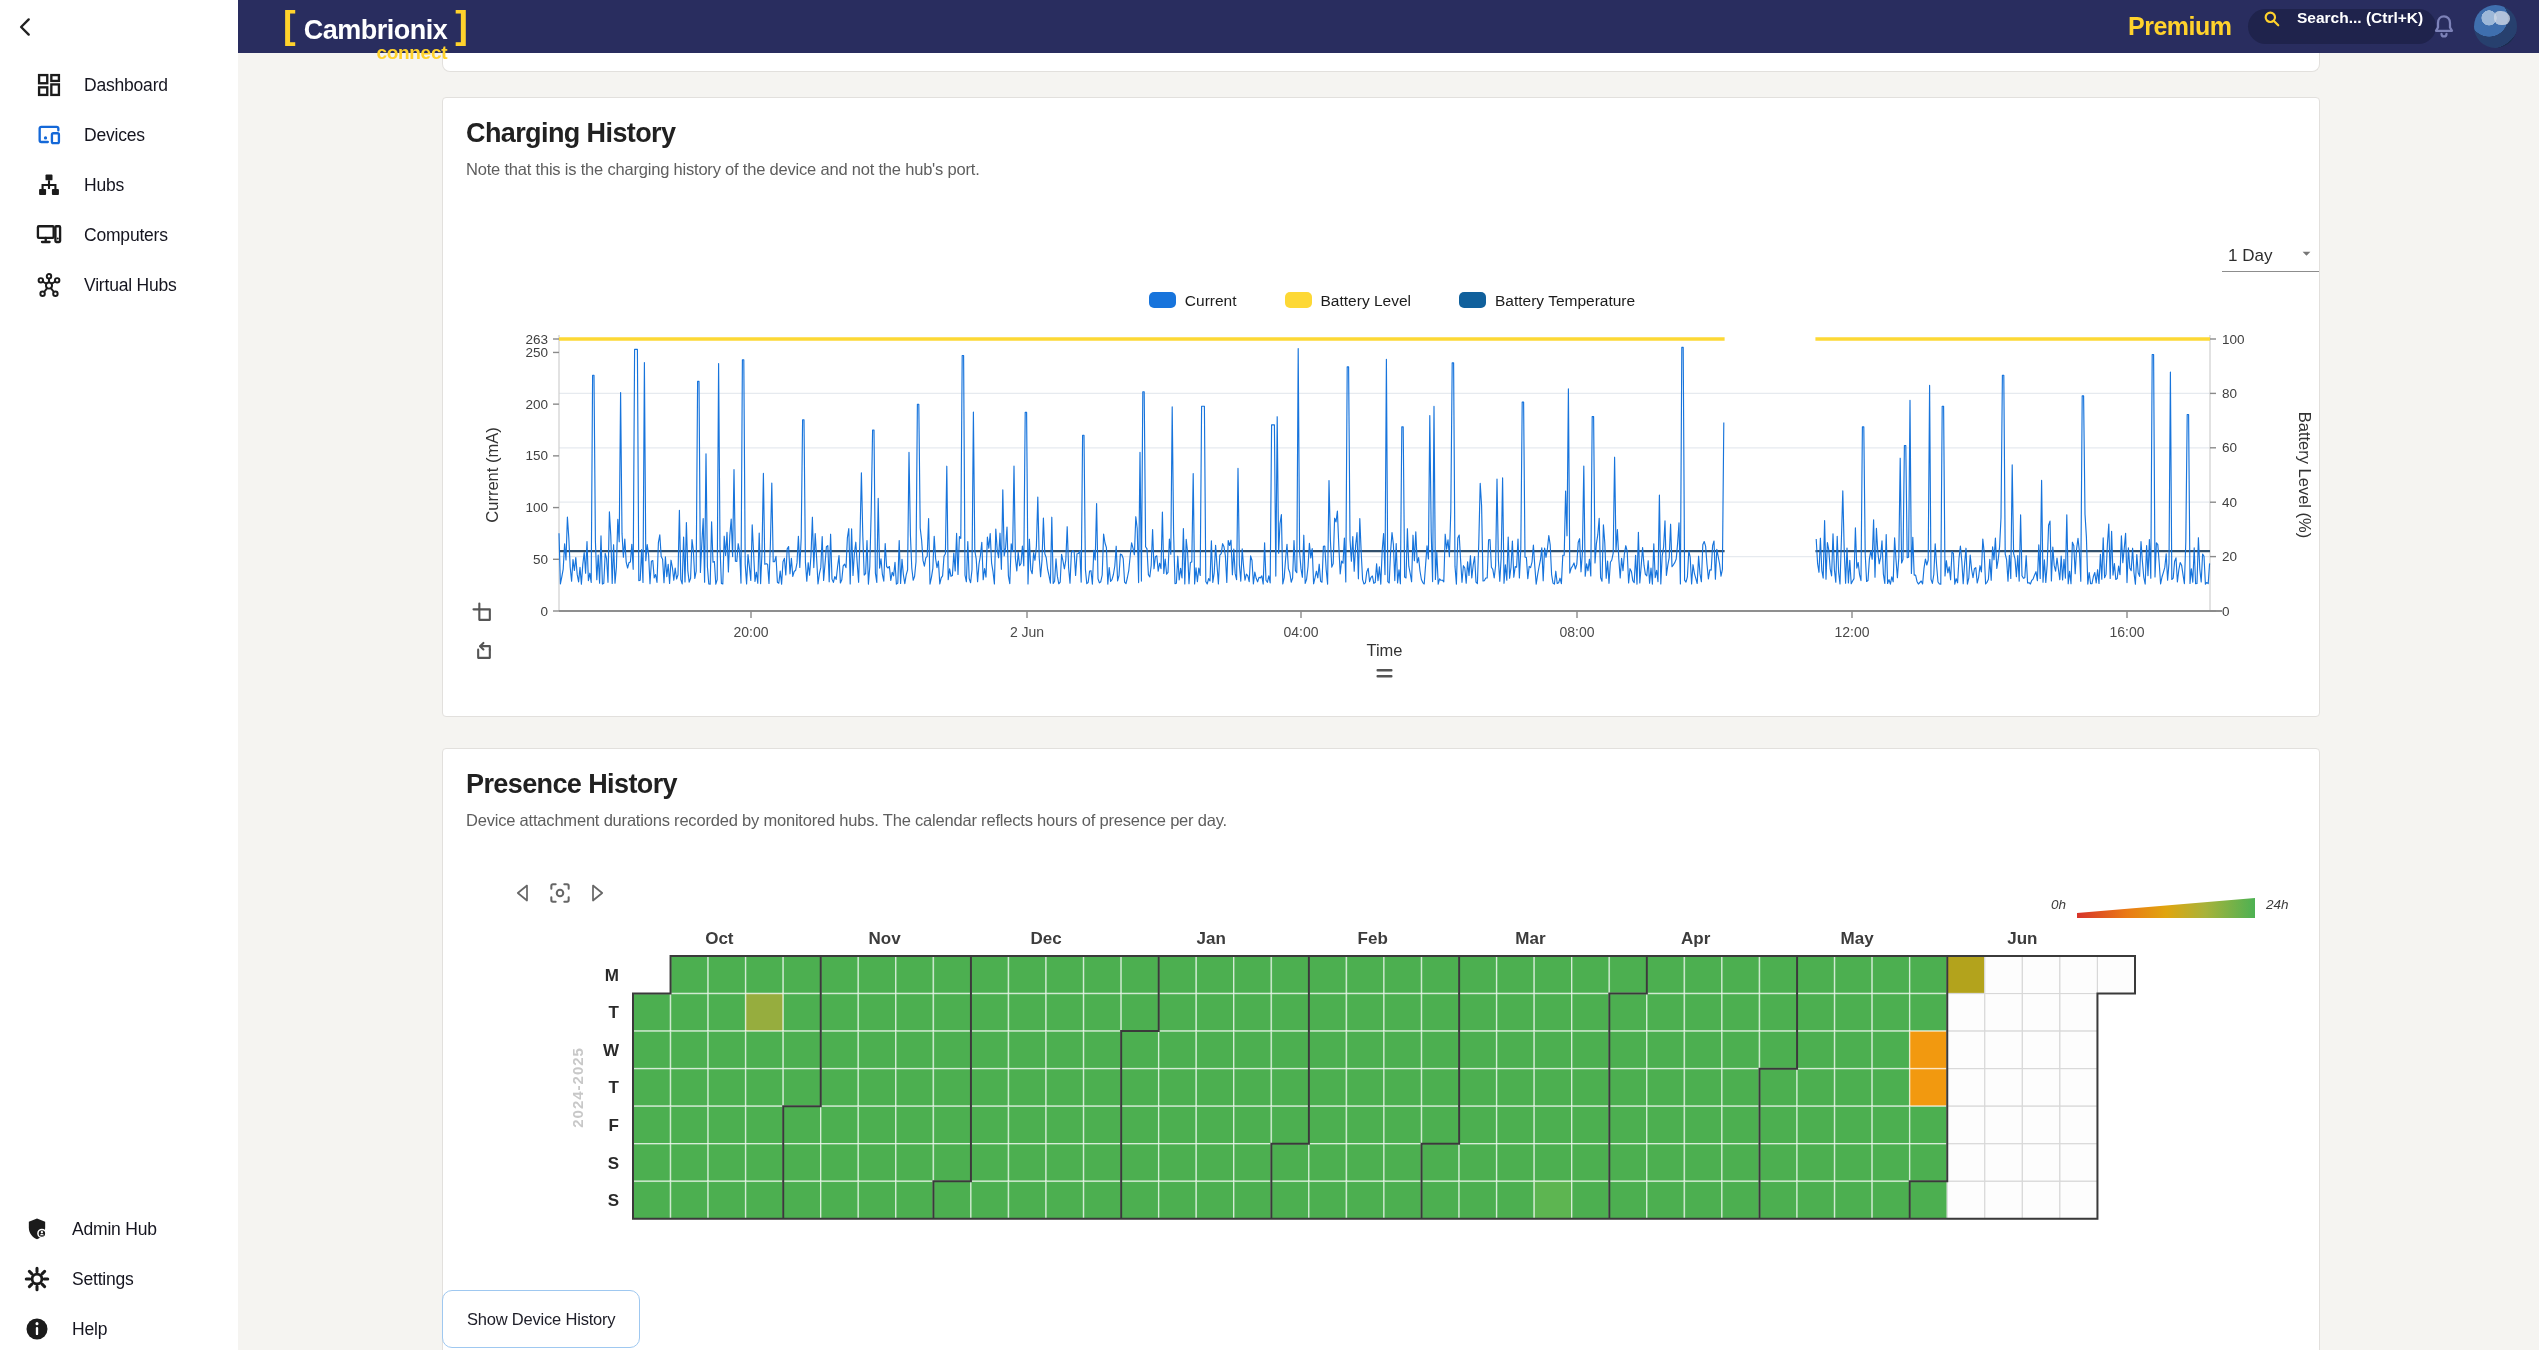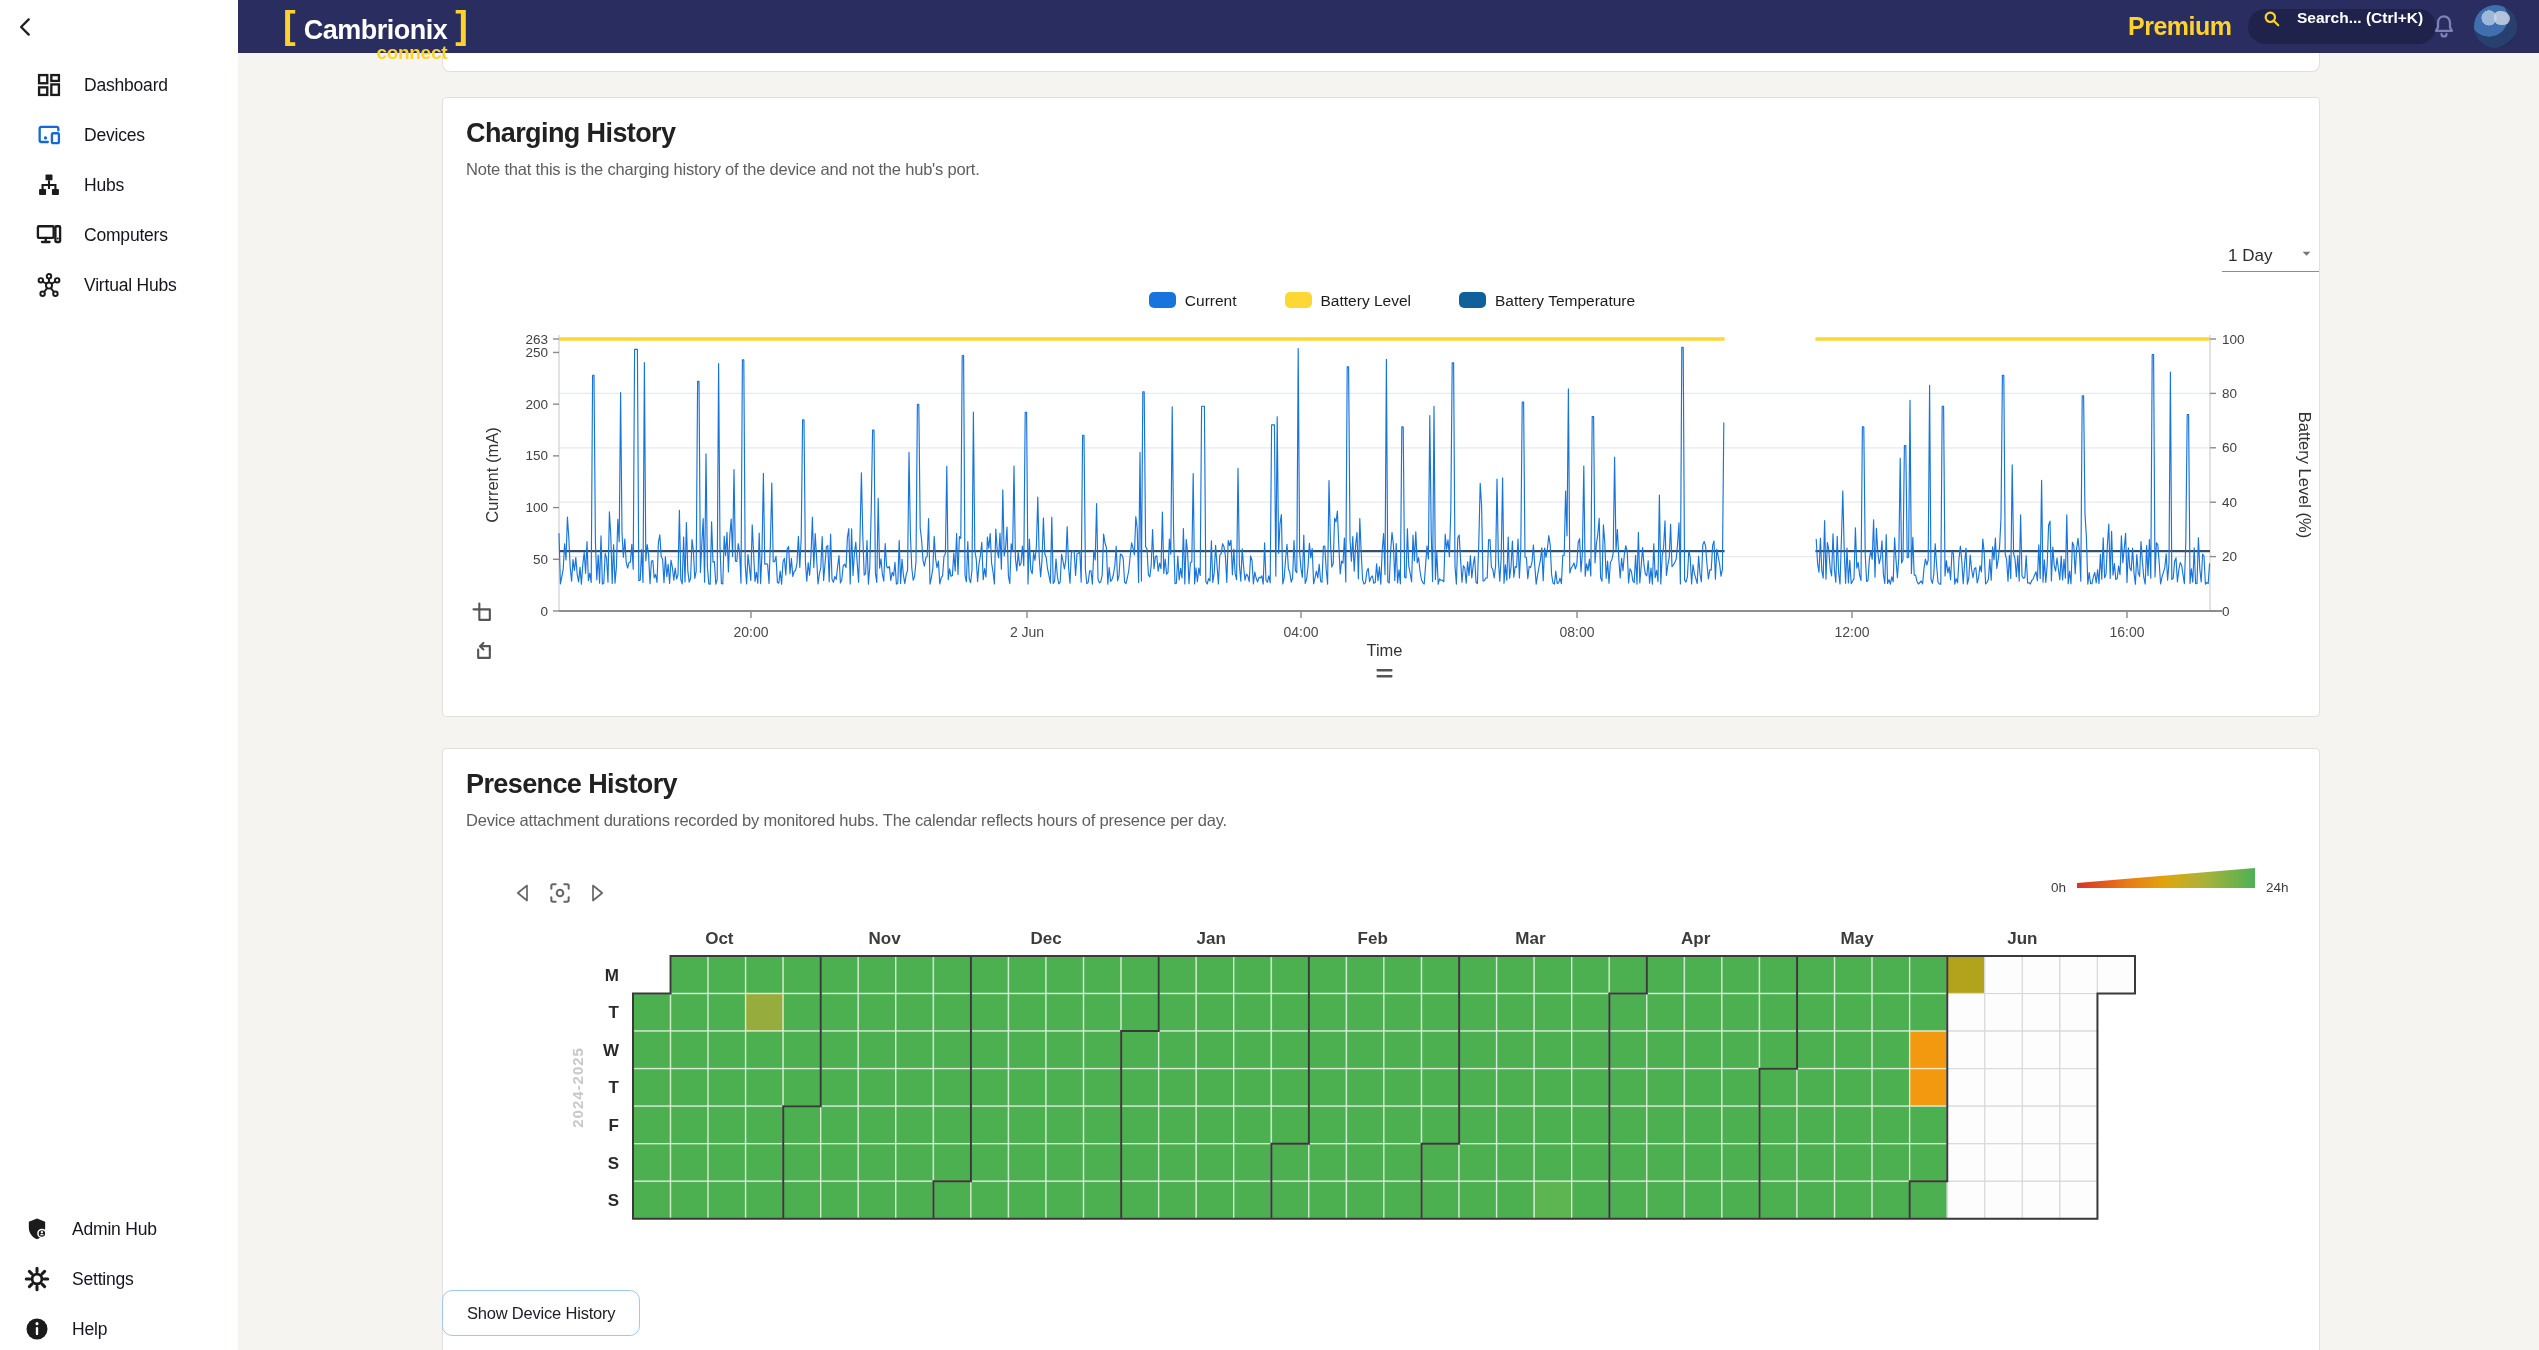--- a/index.html
+++ b/index.html
@@ -42,24 +42,24 @@
   .legend{position:absolute;left:0;top:194px;width:100%;display:flex;justify-content:center;gap:26px;}
   .legitem{display:flex;align-items:flex-start;gap:9px;cursor:pointer;padding-left:22px;}
   .legswatch{width:27px;height:16px;border-radius:5px;}
   .legitem span{font-size:15.5px;color:#1c1c1c;}
   
   .chart-tools{position:absolute;left:26px;top:502px;display:flex;flex-direction:column;gap:8px;}
   .toolbtn{width:30px;height:30px;background:none;border:none;padding:0;cursor:pointer;}
   
   .calnav{position:absolute;left:66px;top:130px;display:flex;align-items:center;gap:6px;}
   .calnav button{width:30px;height:30px;background:none;border:none;padding:0;cursor:pointer;}
-  .gradlegend{position:absolute;left:1608px;top:118px;display:flex;align-items:flex-end;gap:10px;}
+  .gradlegend{position:absolute;left:1608px;top:148px;display:flex;align-items:flex-start;gap:10px;font-style:italic;}
   .gradlegend .hlabel{font-size:13.5px;color:#3c3c3c;}
   
-  .ghostbtn{position:absolute;left:442px;top:1290px;height:46px;padding:0 24px;background:#fff;border:1.5px solid #9fc8f0;border-radius:10px;font-size:16.5px;color:#20202a;font-family:"Liberation Sans",sans-serif;letter-spacing:-0.2px;cursor:pointer;}
+  .ghostbtn{position:absolute;left:442px;top:1290px;height:58px;padding:0 24px;background:#fff;border:1.5px solid #9fc8f0;border-radius:10px;font-size:16.5px;color:#20202a;font-family:"Liberation Sans",sans-serif;letter-spacing:-0.2px;cursor:pointer;}
   svg text{font-family:"Liberation Sans",sans-serif;}
 </style>
 </head>
 <body>
 
 <div id="stage">
 
   <header class="topbar">
     <div class="brand">
       <span class="bracket">[</span>

